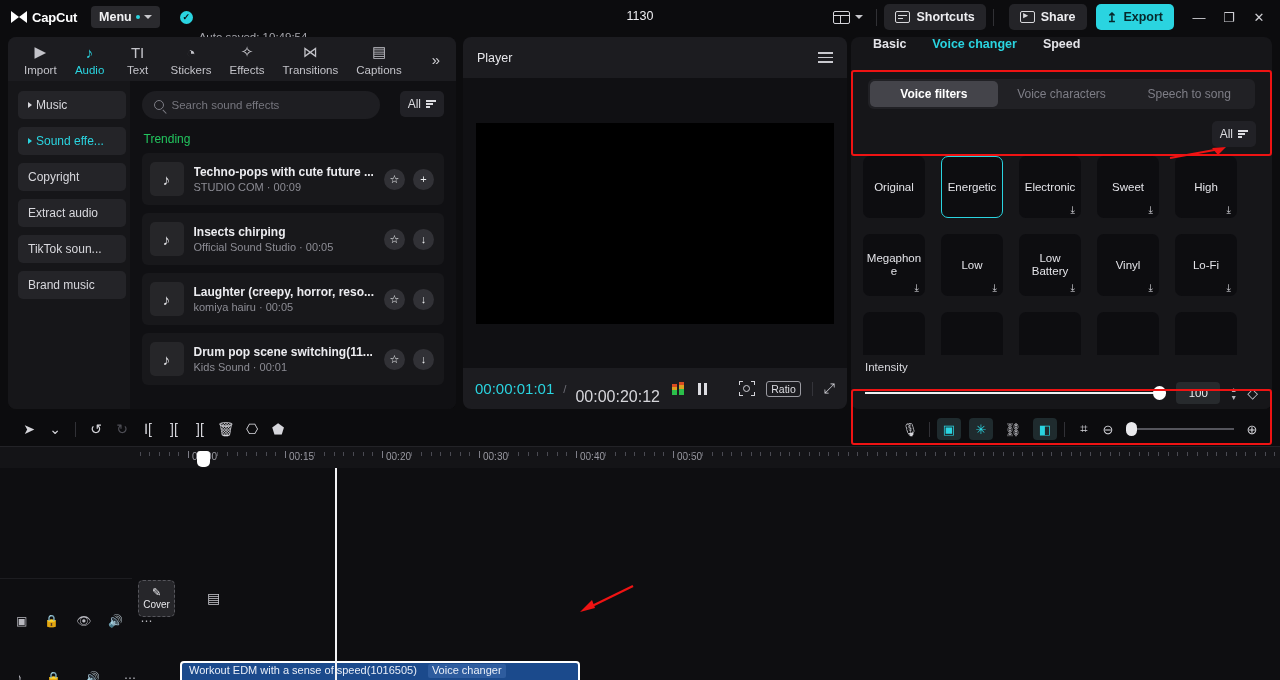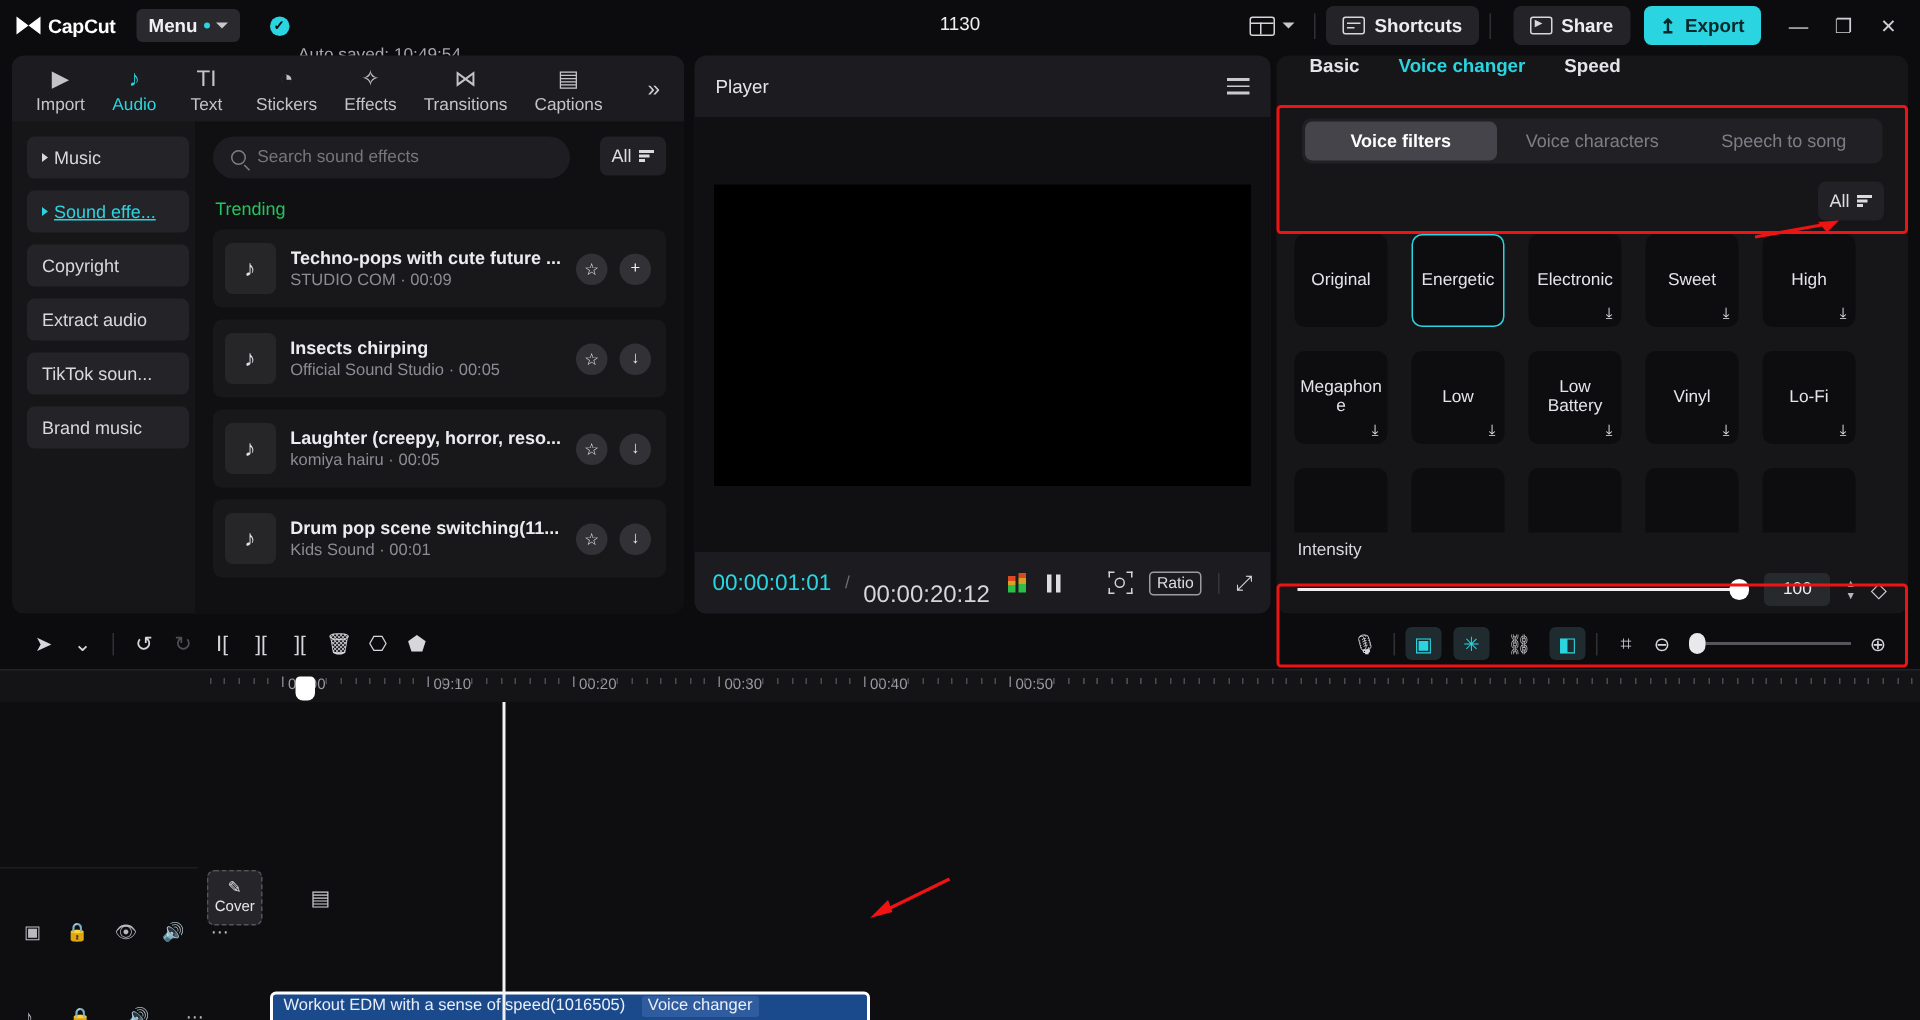--- a/index.html
+++ b/index.html
@@ -96,21 +96,21 @@
   .lp-tab.active { color: #2ad4e0; }
   .lp-more { margin-left: auto; color: #d0d0d5; font-size: 15px; padding: 0 8px; cursor: pointer; }
 
   .lp-body { display: flex; height: 328px; }
   .lp-side { width: 128px; padding: 10px 0 0 10px; background: #161619; }
   .lp-cat {
     width: 108px; height: 28px; margin-bottom: 8px; border-radius: 5px;
     background: #242428; display: flex; align-items: center; padding-left: 10px;
     font-size: 12px; color: #d8d8dd; cursor: pointer; gap: 4px;
   }
-  .lp-cat.active { color: #2ad4e0; text-decoration: underline; }
+  .lp-cat.active { color: #2ad4e0; }
   .tri { width: 0; height: 0; border-top: 3.2px solid transparent; border-bottom: 3.2px solid transparent; border-left: 4.4px solid currentColor; }
 
   .lp-main { flex: 1; background: #101013; padding: 10px 12px 0 12px; position: relative; }
   .search-row { display: flex; gap: 20px; }
   .search-box {
     flex: 1; height: 28px; background: #1e1e22; border-radius: 14px;
     display: flex; align-items: center; padding: 0 12px; gap: 8px;
   }
   .mag { width: 10px; height: 10px; border: 1.4px solid #7d7d85; border-radius: 50%; position: relative; }
   .mag:after { content:""; position:absolute; right:-4px; bottom:-3px; width:4.5px; height:1.4px; background:#7d7d85; transform: rotate(45deg); }
@@ -651,21 +651,21 @@
         <div class="tick" style="left: 197.7px;"></div>
         <div class="tick" style="left: 207.4px;"></div>
         <div class="tick" style="left: 217.1px;"></div>
         <div class="tick" style="left: 226.8px;"></div>
         <div class="tick" style="left: 236.5px;"></div>
         <div class="tick" style="left: 246.2px;"></div>
         <div class="tick" style="left: 255.9px;"></div>
         <div class="tick" style="left: 265.6px;"></div>
         <div class="tick" style="left: 275.3px;"></div>
         <div class="tick maj" style="left: 285px;"></div>
-        <div class="ruler-lbl" style="left: 289px;">09:10</div>
+        <div class="ruler-lbl" style="left: 289px;">00:15</div>
         <div class="tick" style="left: 294.7px;"></div>
         <div class="tick" style="left: 304.4px;"></div>
         <div class="tick" style="left: 314.1px;"></div>
         <div class="tick" style="left: 323.8px;"></div>
         <div class="tick" style="left: 333.5px;"></div>
         <div class="tick" style="left: 343.2px;"></div>
         <div class="tick" style="left: 352.9px;"></div>
         <div class="tick" style="left: 362.6px;"></div>
         <div class="tick" style="left: 372.3px;"></div>
         <div class="tick maj" style="left: 382px;"></div>

